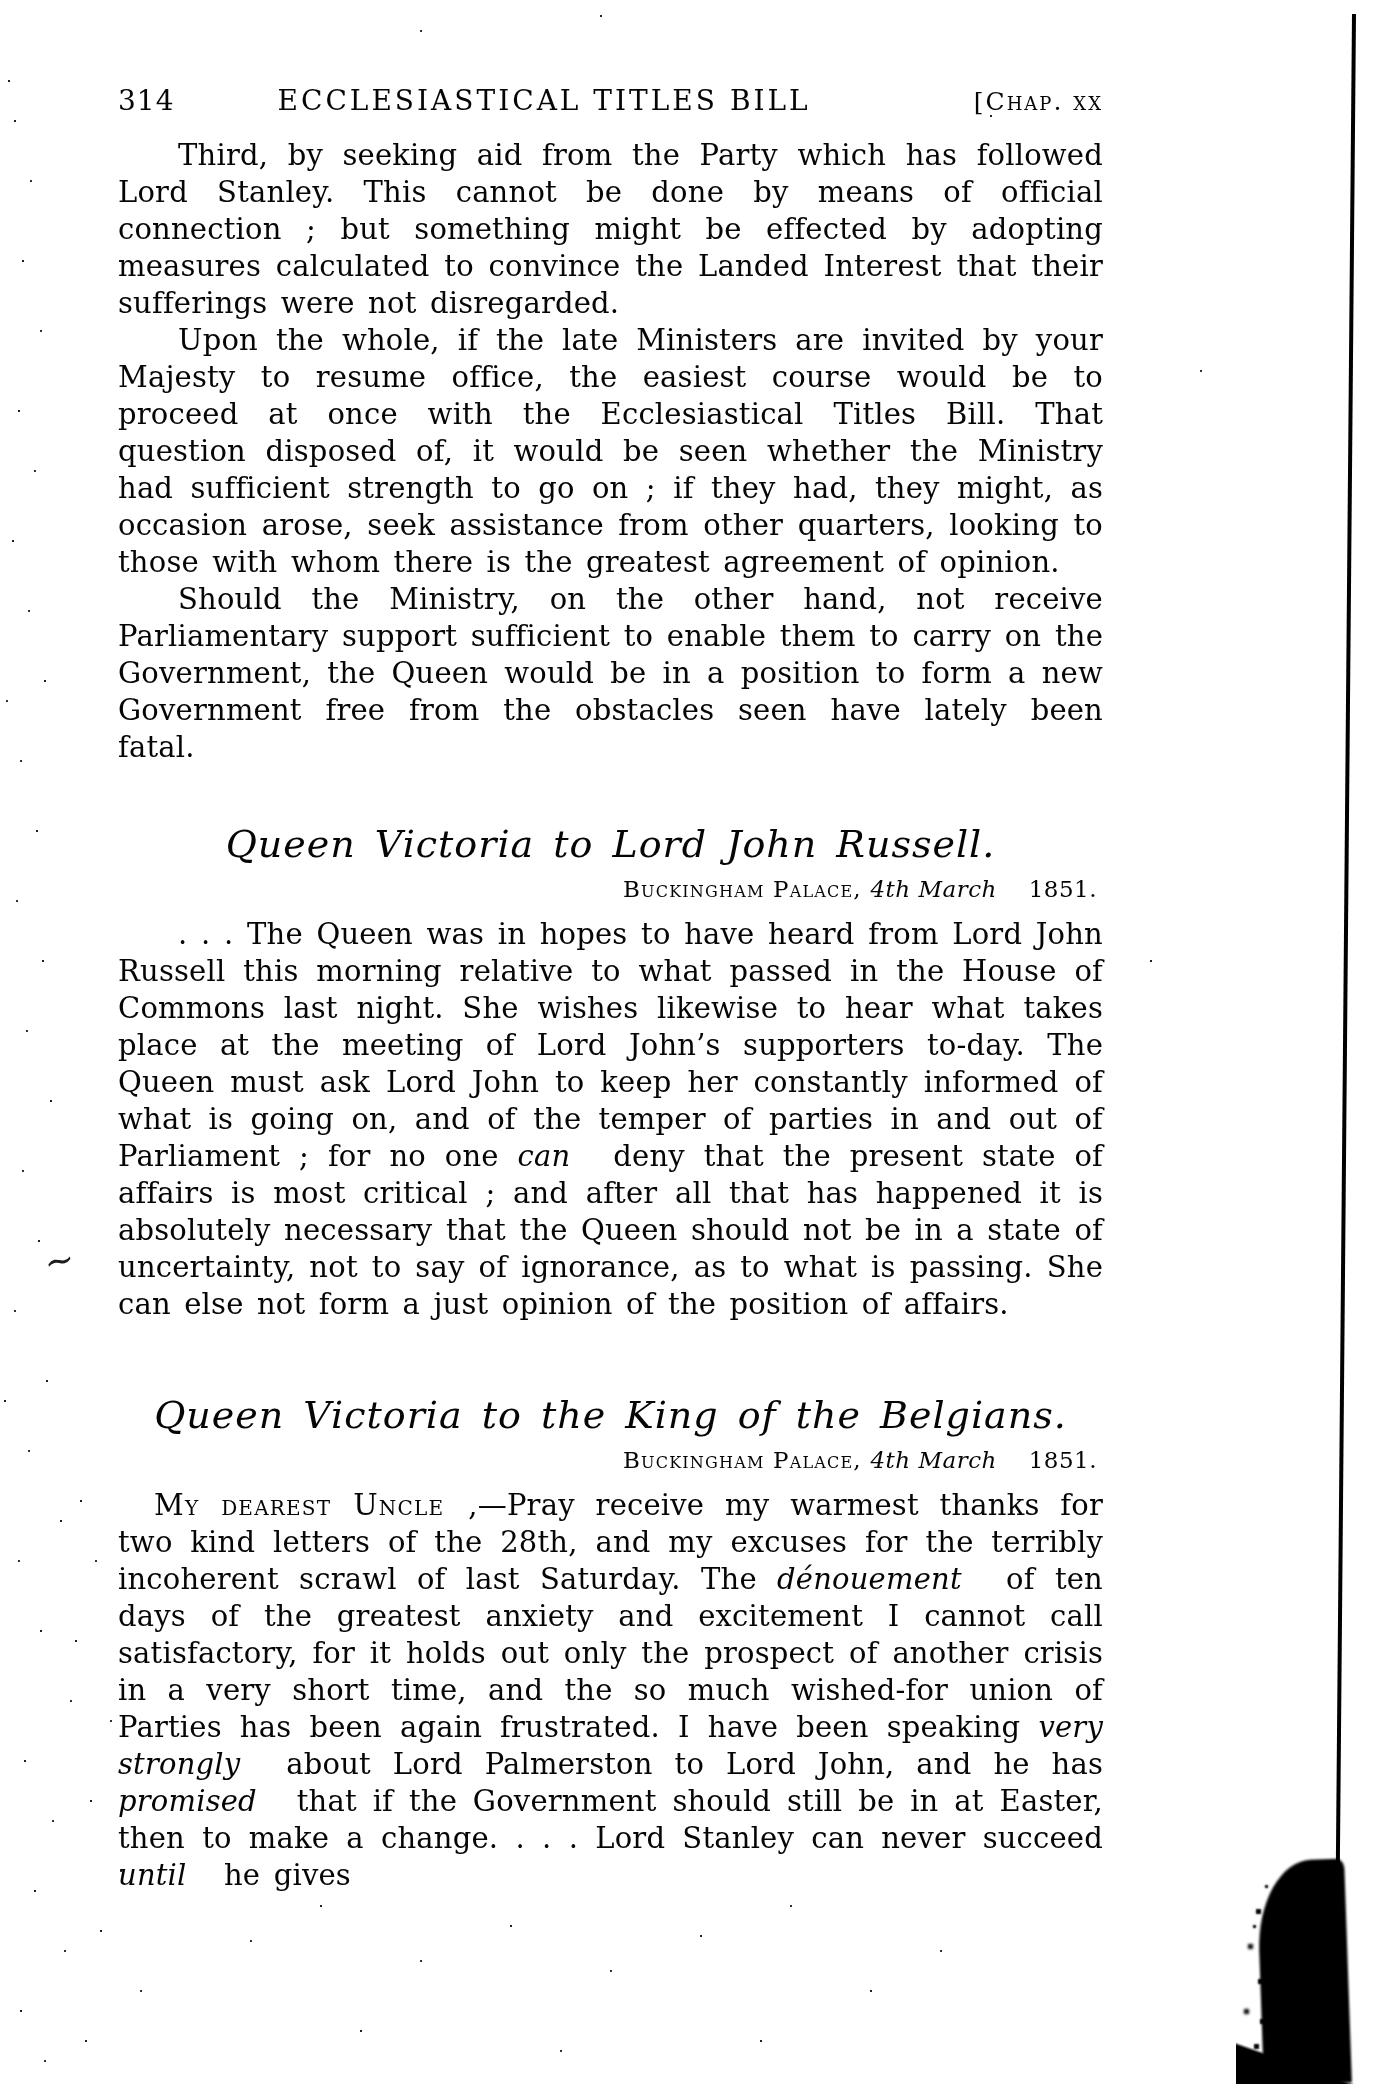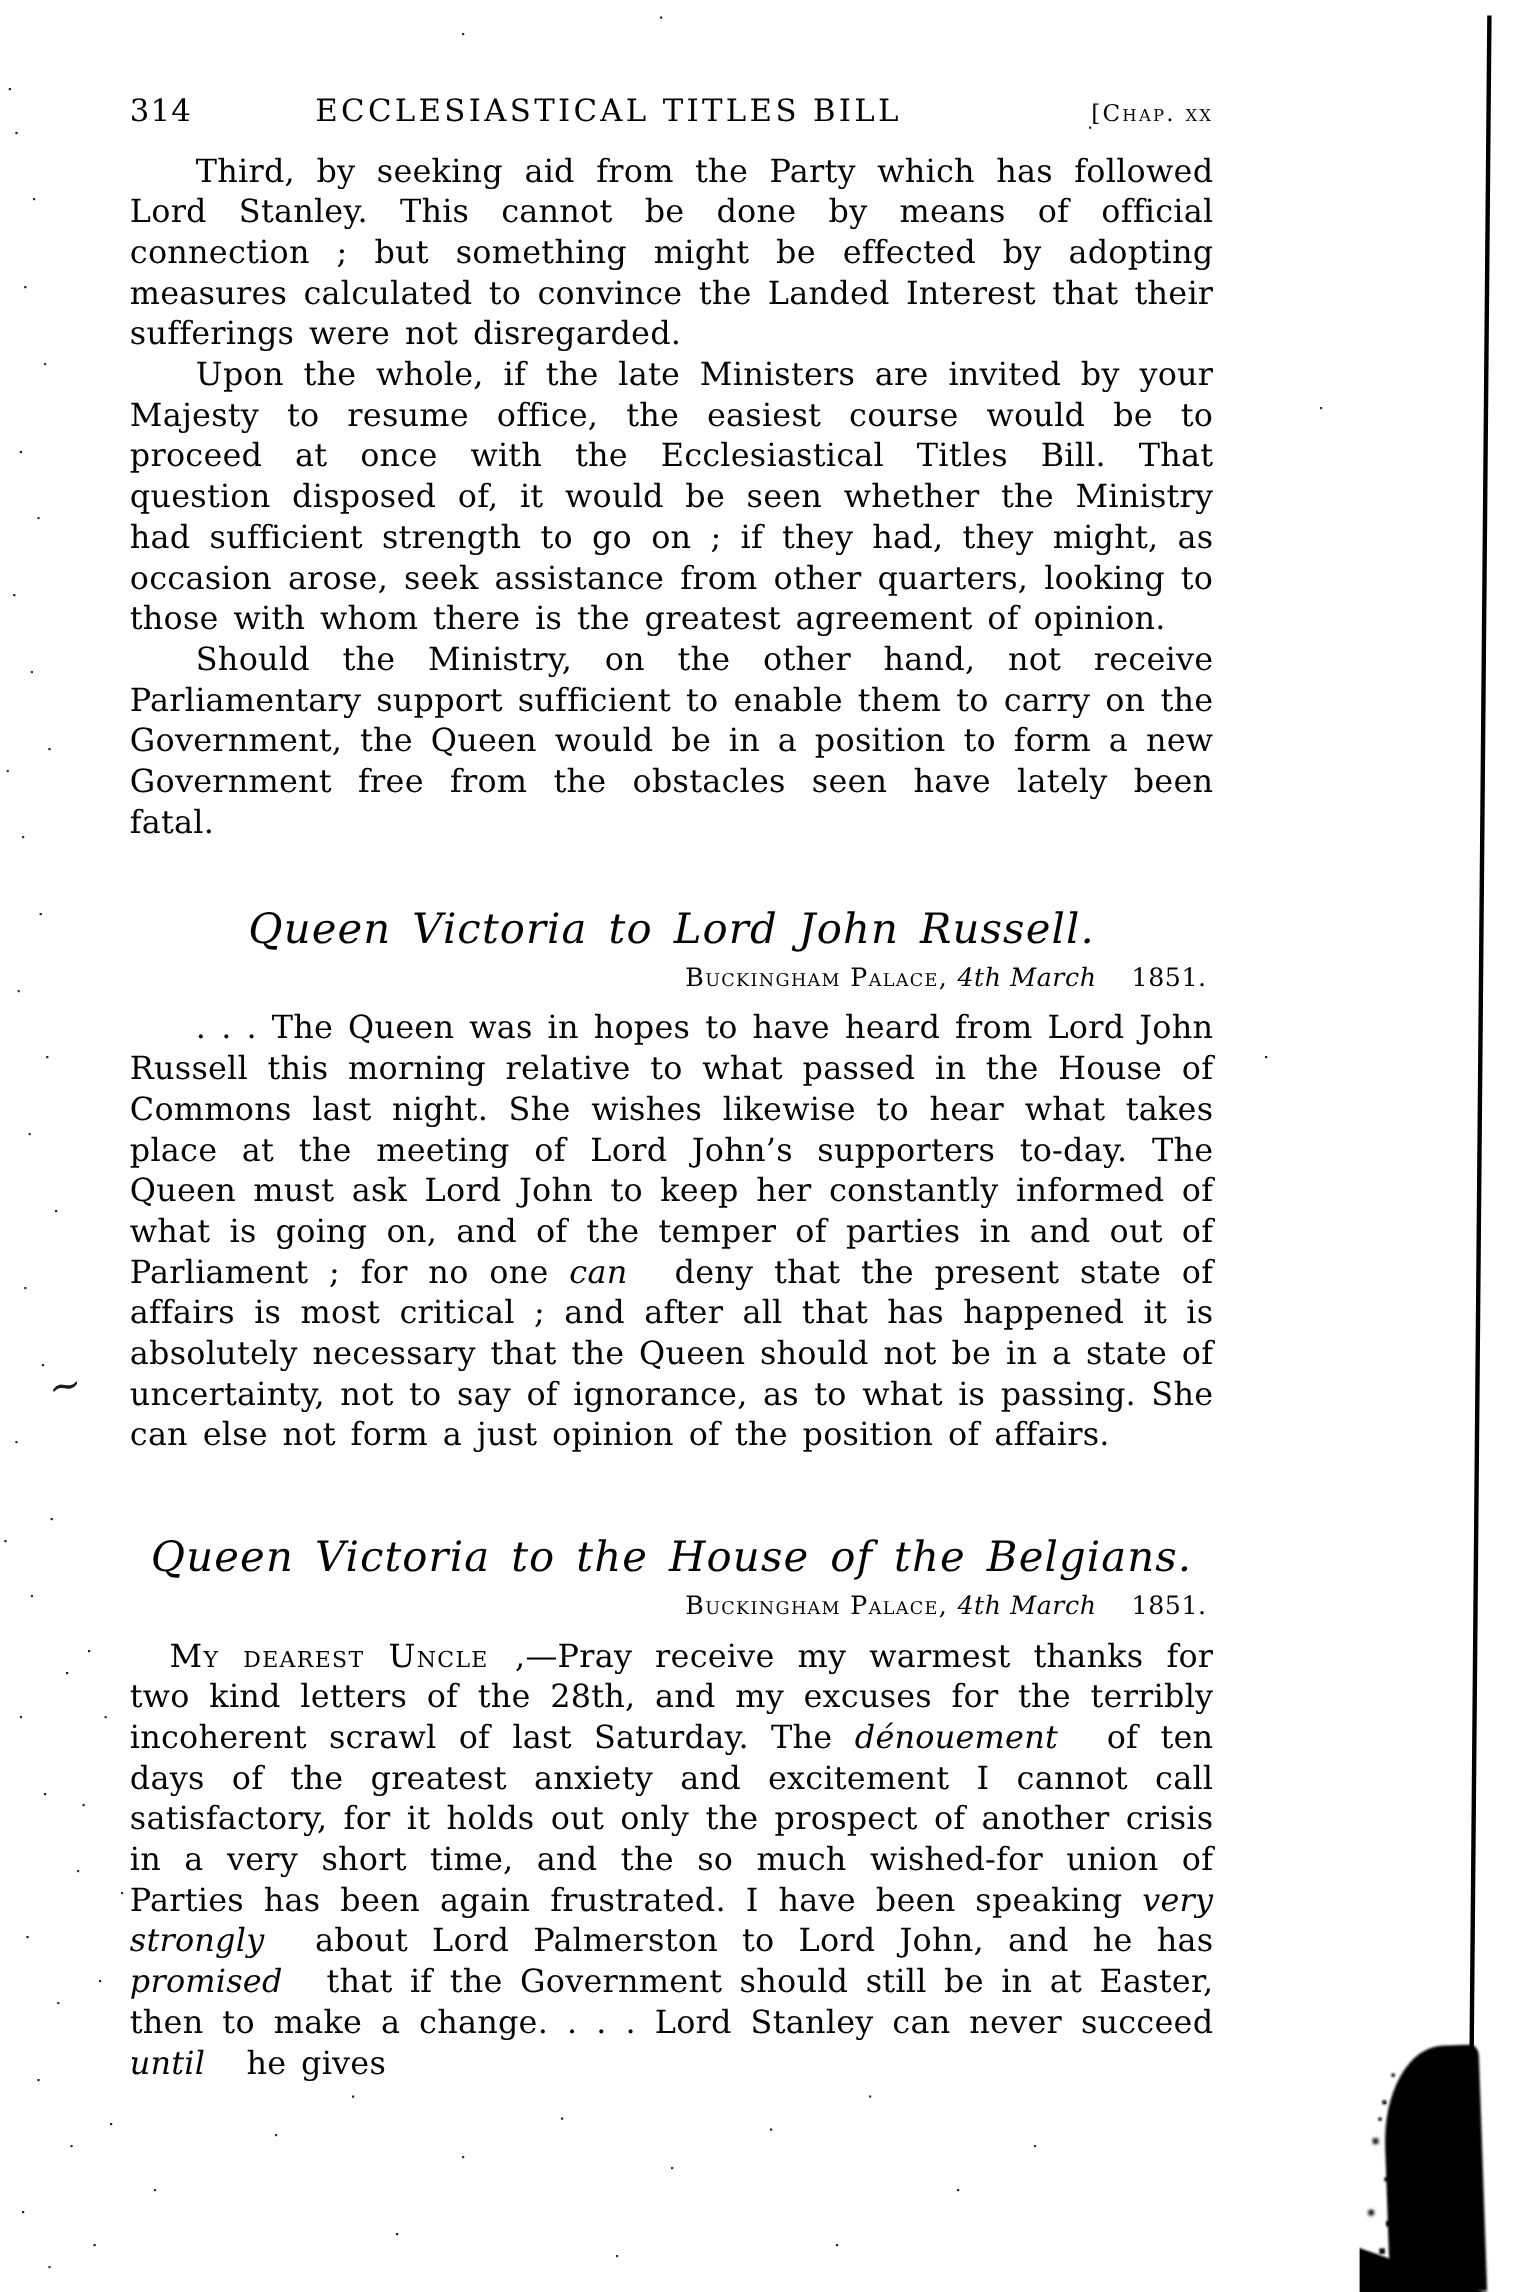--- a/index.html
+++ b/index.html
@@ -19,21 +19,21 @@
     width: 985px;
   }
   .pagehead {
     display: flex;
     justify-content: space-between;
     align-items: baseline;
     margin-bottom: 20px;
   }
   .pagenum { font-size: 28px; letter-spacing: 1px; }
   .runtitle { font-size: 28px; letter-spacing: 3px; transform: translateX(-30px); margin-top: 26px; }
-  .chap { font-size: 21px; font-variant: small-caps; letter-spacing: 2px; }
+  .chap { font-size: 25px; font-variant: small-caps; letter-spacing: 2px; }
   .body-par {
     margin: 0;
     font-size: 29px;
     line-height: 37px;
     text-align: justify;
     text-indent: 36px;
     word-spacing: 4px;
     letter-spacing: 0.2px;
   }
   .letter { margin: 0; }
@@ -157,21 +157,21 @@
     <p class="body-par"><span class="seg-normal">Upon the whole, if the late Ministers are invited by your Majesty to resume office, the easiest course would be to proceed at once with the Ecclesiastical Titles Bill.  That question disposed of, it would be seen whether the Ministry had sufficient strength to go on ; if they had, they might, as occasion arose, seek assistance from other quarters, looking to those with whom there is the greatest agreement of opinion.</span></p>
     <p class="body-par"><span class="seg-normal">Should the Ministry, on the other hand, not receive Parliamentary support sufficient to enable them to carry on the Government, the Queen would be in a position to form a new Government free from the obstacles seen have lately been fatal.</span></p>
 
     <section class="letter letter-russell">
       <h2 class="letter-heading">Queen Victoria to Lord John Russell.</h2>
       <p class="dateline"><span class="seg-smallcaps">Buckingham Palace, </span><span class="seg-italic">4th March </span><span class="seg-normal">1851.</span></p>
       <p class="body-par"><span class="seg-normal">. . . The Queen was in hopes to have heard from Lord John Russell this morning relative to what passed in the House of Commons last night.  She wishes likewise to hear what takes place at the meeting of Lord John’s supporters to-day.  The Queen must ask Lord John to keep her constantly informed of what is going on, and of the temper of parties in and out of Parliament ; for no one </span><span class="seg-italic">can</span><span class="seg-normal"> deny that the present state of affairs is most critical ; and after all that has happened it is absolutely necessary that the Queen should not be in a state of uncertainty, not to say of ignorance, as to what is passing. She can else not form a just opinion of the position of affairs.</span></p>
     </section>
 
     <section class="letter letter-belgians">
-      <h2 class="letter-heading">Queen Victoria to the House of the Belgians.</h2>
+      <h2 class="letter-heading">Queen Victoria to the King of the Belgians.</h2>
       <p class="dateline"><span class="seg-smallcaps">Buckingham Palace, </span><span class="seg-italic">4th March </span><span class="seg-normal">1851.</span></p>
       <p class="body-par"><span class="seg-smallcaps">My dearest Uncle</span><span class="seg-normal">,—Pray receive my warmest thanks for two kind letters of the 28th, and my excuses for the terribly incoherent scrawl of last Saturday.  The </span><span class="seg-italic">dénouement</span><span class="seg-normal"> of ten days of the greatest anxiety and excitement I cannot call satisfactory, for it holds out only the prospect of another crisis in a very short time, and the so much wished-for union of Parties has been again frustrated.  I have been speaking </span><span class="seg-italic">very strongly</span><span class="seg-normal"> about Lord Palmerston to Lord John, and he has </span><span class="seg-italic">promised</span><span class="seg-normal"> that if the Government should still be in at Easter, then to make a change. . . .  Lord Stanley can never succeed </span><span class="seg-italic">until</span><span class="seg-normal"> he gives</span></p>
     </section>
   </div>
 
   <div class="pen-mark">∼</div>
   <div class="page-edge"></div>
   <div class="ink-blot">
     <div class="ink-fringe"></div>
   </div>

